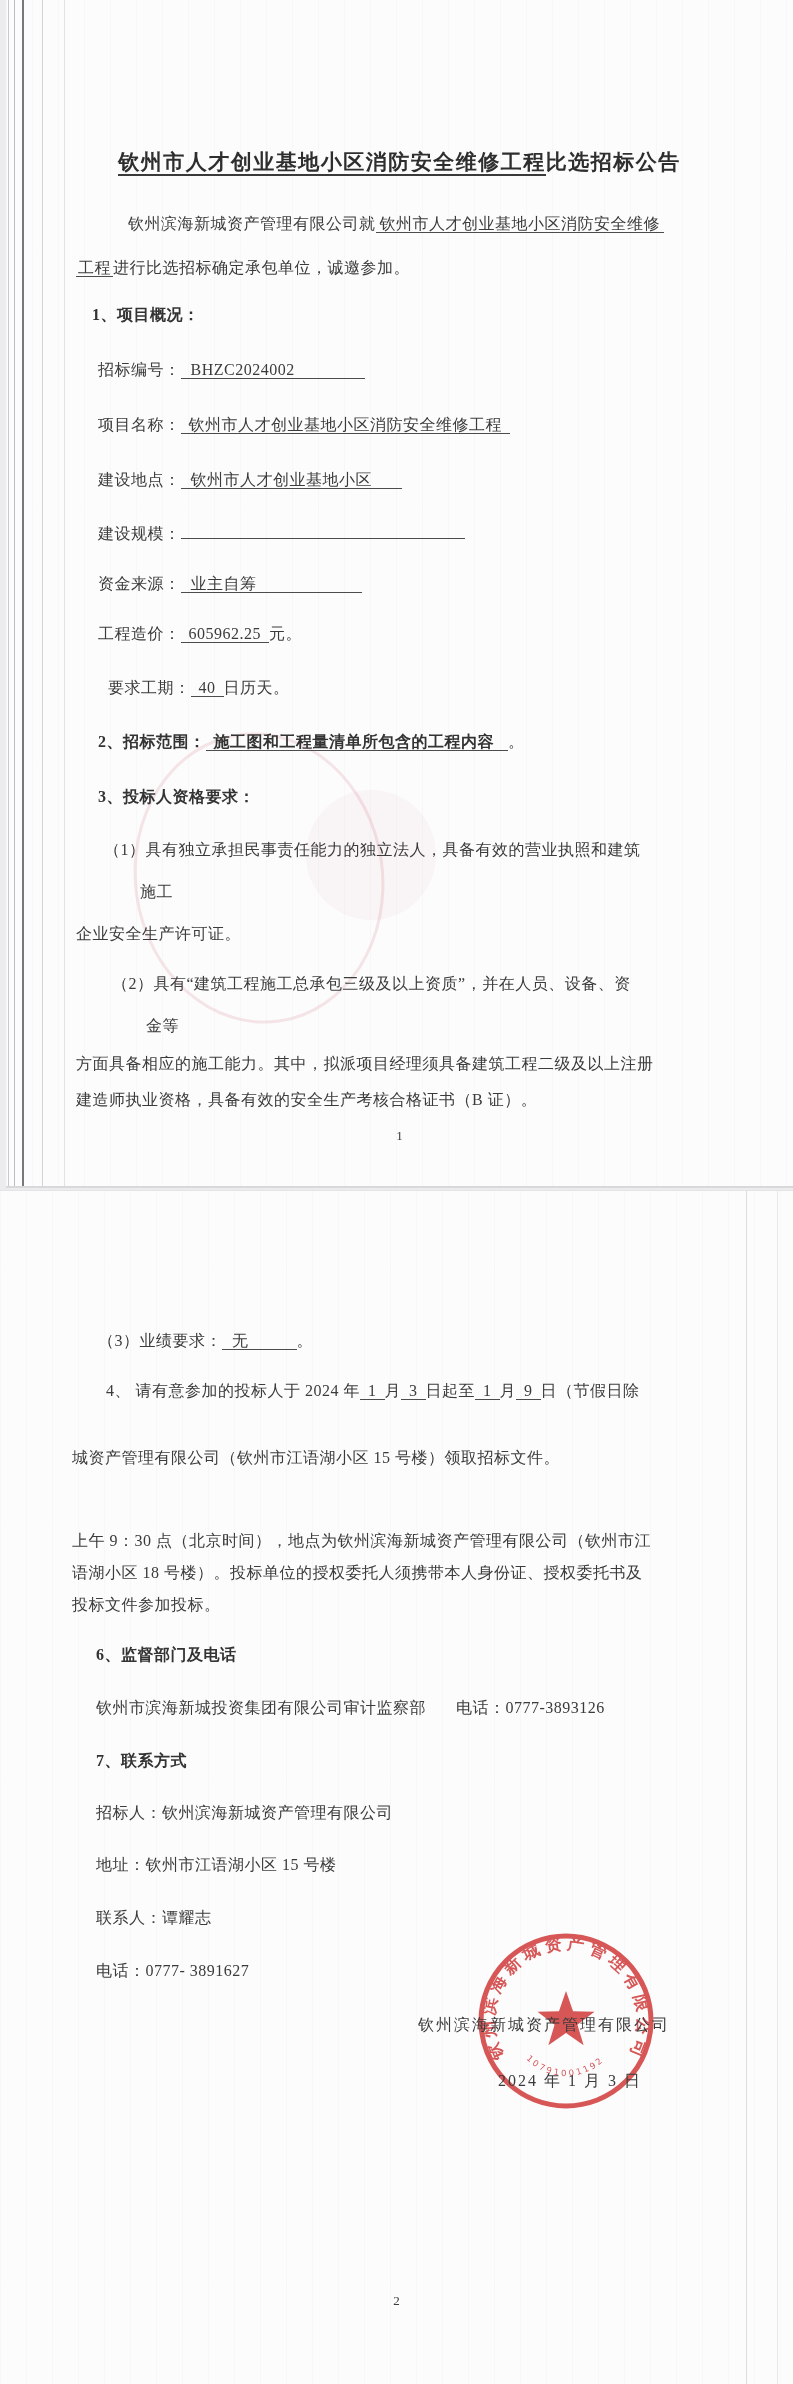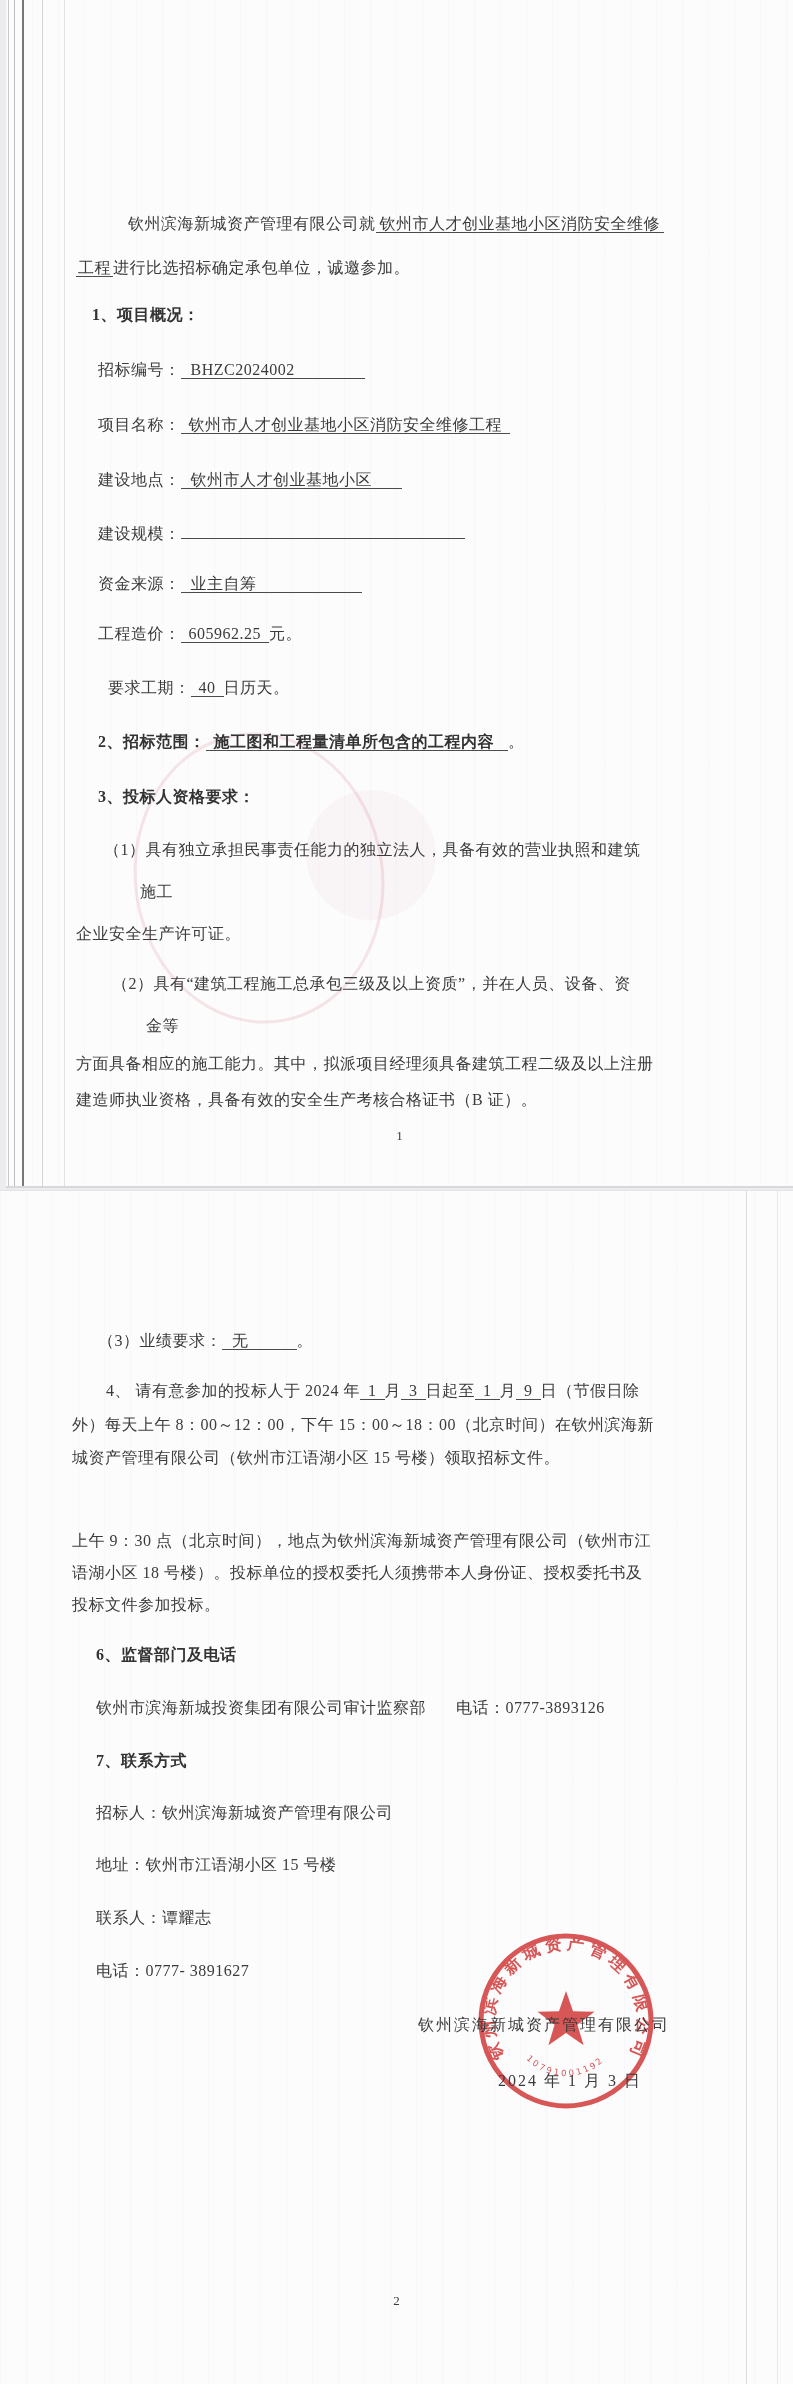--- a/index.html
+++ b/index.html
@@ -29,20 +29,23 @@
 
     <div class="edge" style="left:2px;height:1186px;width:1px;background:#c9c9cc;"></div>
     <div class="edge" style="left:8px;height:1186px;width:1px;background:#bdbdc1;"></div>
     <div class="edge" style="left:16px;height:1186px;width:2px;background:#77777c;"></div>
     <div class="edge" style="left:36px;height:1186px;width:1px;background:#d4d4d7;"></div>
     <div class="edge" style="left:58px;height:1186px;width:1px;background:#e2e2e5;"></div>
 
     <div class="stamp-faint" style="left:128px;top:732px;width:244px;height:286px;"></div>
     <div class="blob" style="left:300px;top:790px;width:130px;height:130px;"></div>
 
+    <div class="line ttl" style="top:150px;left:0;width:787px;text-align:center;">
+      <span style="border-bottom:2px solid #3a3a3a;">钦州市人才创业基地小区消防安全维修工程</span><span>比选招标公告</span>
+    </div>
 
     <div class="line" style="top:212px;left:122px;">
       <span>钦州滨海新城资产管理有限公司就</span><span class="u" style="padding:0 4px;">钦州市人才创业基地小区消防安全维修</span>
     </div>
     <div class="line" style="top:256px;left:70px;">
       <span class="u" style="padding:0 2px;text-align:center;">工程</span><span>进行比选招标确定承包单位，诚邀参加。</span>
     </div>
 
     <div class="line hd" style="top:303px;left:86px;">1、项目概况：</div>
 
@@ -86,21 +89,20 @@
 
   <div class="page p2">
     <div class="edge" style="left:746px;height:1194px;width:1px;background:#dcdcdf;"></div>
     <div class="edge" style="left:777px;height:1194px;width:1px;background:#e7e7ea;"></div>
 
     <div class="line" style="top:138px;left:98px;">
       <span>（3）业绩要求：</span><span class="u" style="padding:0 48px 0 10px;">无</span><span>。</span>
     </div>
 
     <div class="line" style="top:188px;left:106px;"><span>4、 请有意参加的投标人于 2024 年</span><span class="u">1</span><span>月</span><span class="u">3</span><span>日起至</span><span class="u">1</span><span>月</span><span class="u">9</span><span>日（节假日除</span></div>
-    <div class="line" style="top:222px;left:72px;"><span>外）每天上午 8：00～12：00，下午 15：00～18：00（北京时间）在钦州滨海新</span></div>
     <div class="line" style="top:255px;left:72px;"><span>城资产管理有限公司（钦州市江语湖小区 15 号楼）领取招标文件。</span></div>
 
     <div class="line" style="top:338px;left:72px;"><span>上午 9：30 点（北京时间），地点为钦州滨海新城资产管理有限公司（钦州市江</span></div>
     <div class="line" style="top:370px;left:72px;"><span>语湖小区 18 号楼）。投标单位的授权委托人须携带本人身份证、授权委托书及</span></div>
     <div class="line" style="top:402px;left:72px;"><span>投标文件参加投标。</span></div>
 
     <div class="line hd" style="top:452px;left:96px;">6、监督部门及电话</div>
     <div class="line" style="top:505px;left:96px;">
       <span>钦州市滨海新城投资集团有限公司审计监察部</span><span style="margin-left:30px;">电话：0777-3893126</span>
     </div>

